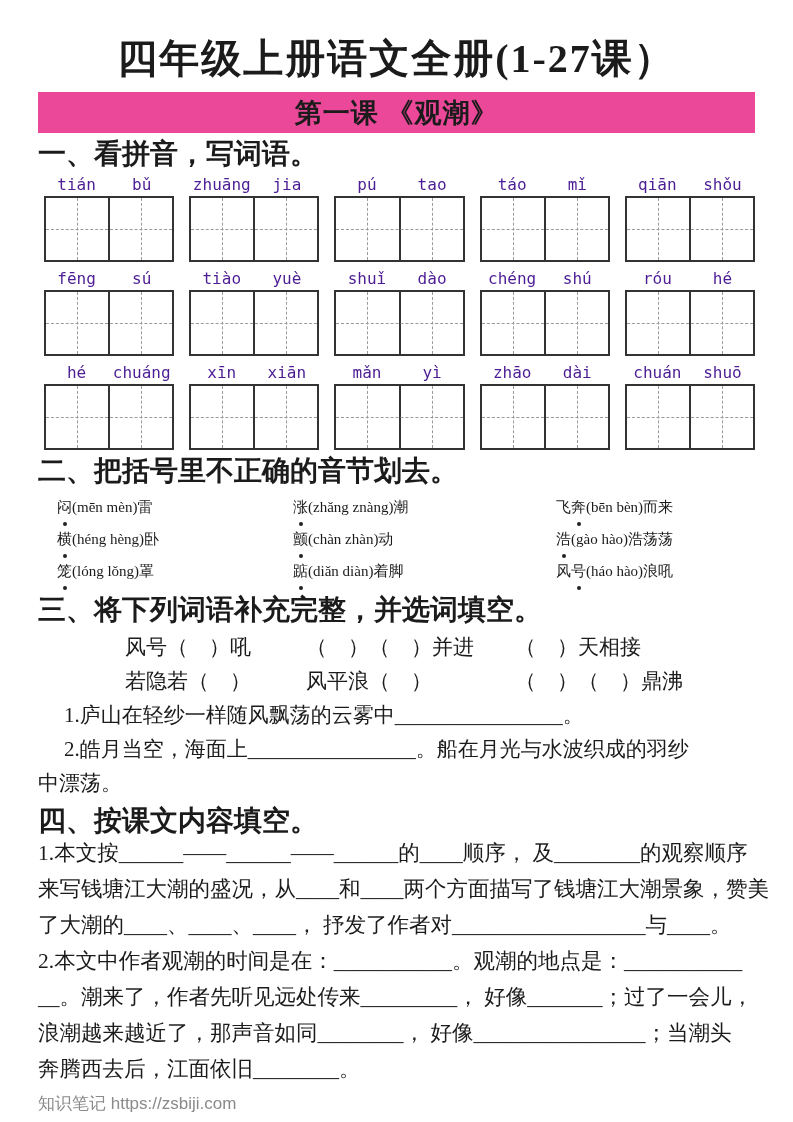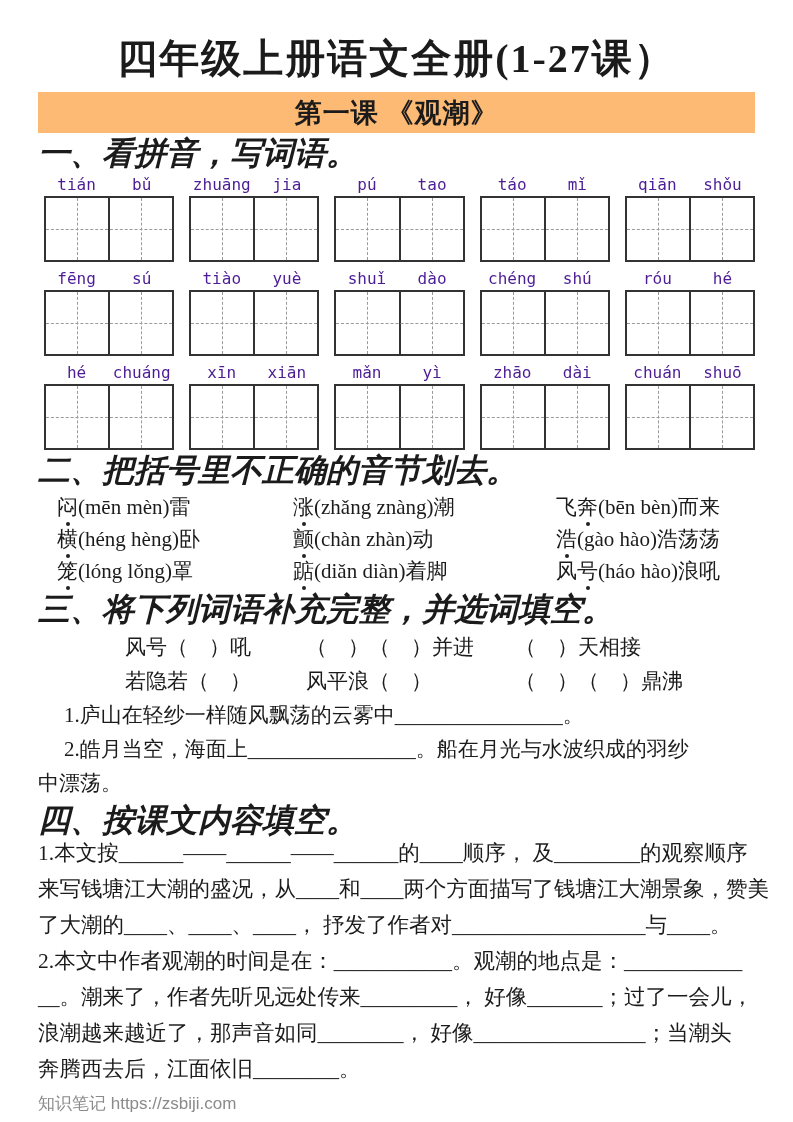--- a/index.html
+++ b/index.html
@@ -10,39 +10,39 @@
   .page{padding:36px 38px 0 38px;}
   .title{
     font-size:40px;font-weight:bold;text-align:center;letter-spacing:2px;
     line-height:46px;white-space:nowrap;
   }
   .banner{
     margin-top:10px;height:41px;background:#dbe0f2;
     display:flex;align-items:center;justify-content:center;
     font-size:27px;font-weight:bold;letter-spacing:1px;
   }
-  .sec-heading{font-size:32px;font-weight:bold;line-height:29px;margin-top:6px;font-style:italic;}
+  .sec-heading{font-size:28px;font-weight:bold;line-height:29px;margin-top:6px;}
   .s3 .sec-heading{margin-top:8px;}
   
   .pgrid{margin-left:6px;}
   .prow{display:flex;gap:15px;margin-top:5px;}
   .pbox{width:131px;}
   .pinyin{display:flex;height:22px;align-items:flex-end;
     font-family:"DejaVu Sans Mono",monospace;font-size:16px;color:#4c1d95;}
   .pinyin span{flex:1;text-align:center;white-space:nowrap;line-height:20px;}
   .gridbox{height:62px;border:2px solid #333;display:flex;position:relative;
     margin-top:1px;background:#fff;}
   .gbcell{flex:1;position:relative;}
   .gbcell + .gbcell{border-left:2px solid #333;}
   .gbcell::before{content:"";position:absolute;left:50%;top:0;bottom:0;
     border-left:1px dashed #9a9a9a;}
   .gridbox::after{content:"";position:absolute;top:50%;left:0;right:0;
     border-top:1px dashed #9a9a9a;}
   
-  .s2-items{margin-left:19px;margin-top:6px;font-size:21px;}
+  .s2-items{margin-left:19px;margin-top:6px;font-size:15px;}
   .s2-row{display:flex;line-height:32px;white-space:nowrap;}
   .s2-row .c1{width:236px;}
   .s2-row .c2{width:263px;}
   .em-dot{position:relative;display:inline-block;}
   .em-dot::after{content:"";position:absolute;left:50%;margin-left:-2px;bottom:-3px;
     width:4px;height:4px;border-radius:50%;background:#222;}
   
   .s3-rows{margin-left:87px;margin-top:6px;font-size:21px;}
   .s3-row{display:flex;line-height:34px;white-space:nowrap;}
   .s3-row .c1{width:181px;}
@@ -54,21 +54,21 @@
   .footer{margin-top:6px;color:#8a8a8a;
     font-family:"Liberation Sans",sans-serif;font-size:17px;line-height:22px;}
 </style>
 </head>
 <body>
 
 <div class="page">
 
   <div class="title">四年级上册语文全册(1-27课）</div>
 
-  <div class="banner" style="background: #fdba74; justify-content: center;">
+  <div class="banner" style="background: #ec4899; justify-content: center;">
     <span>第一课 《观潮》</span>
   </div>
 
   <div class="s1">
     <div class="sec-heading">一、看拼音，写词语。</div>
     <div class="pgrid">
 
       <div class="prow">
         <div class="pbox">
           <div class="pinyin">

